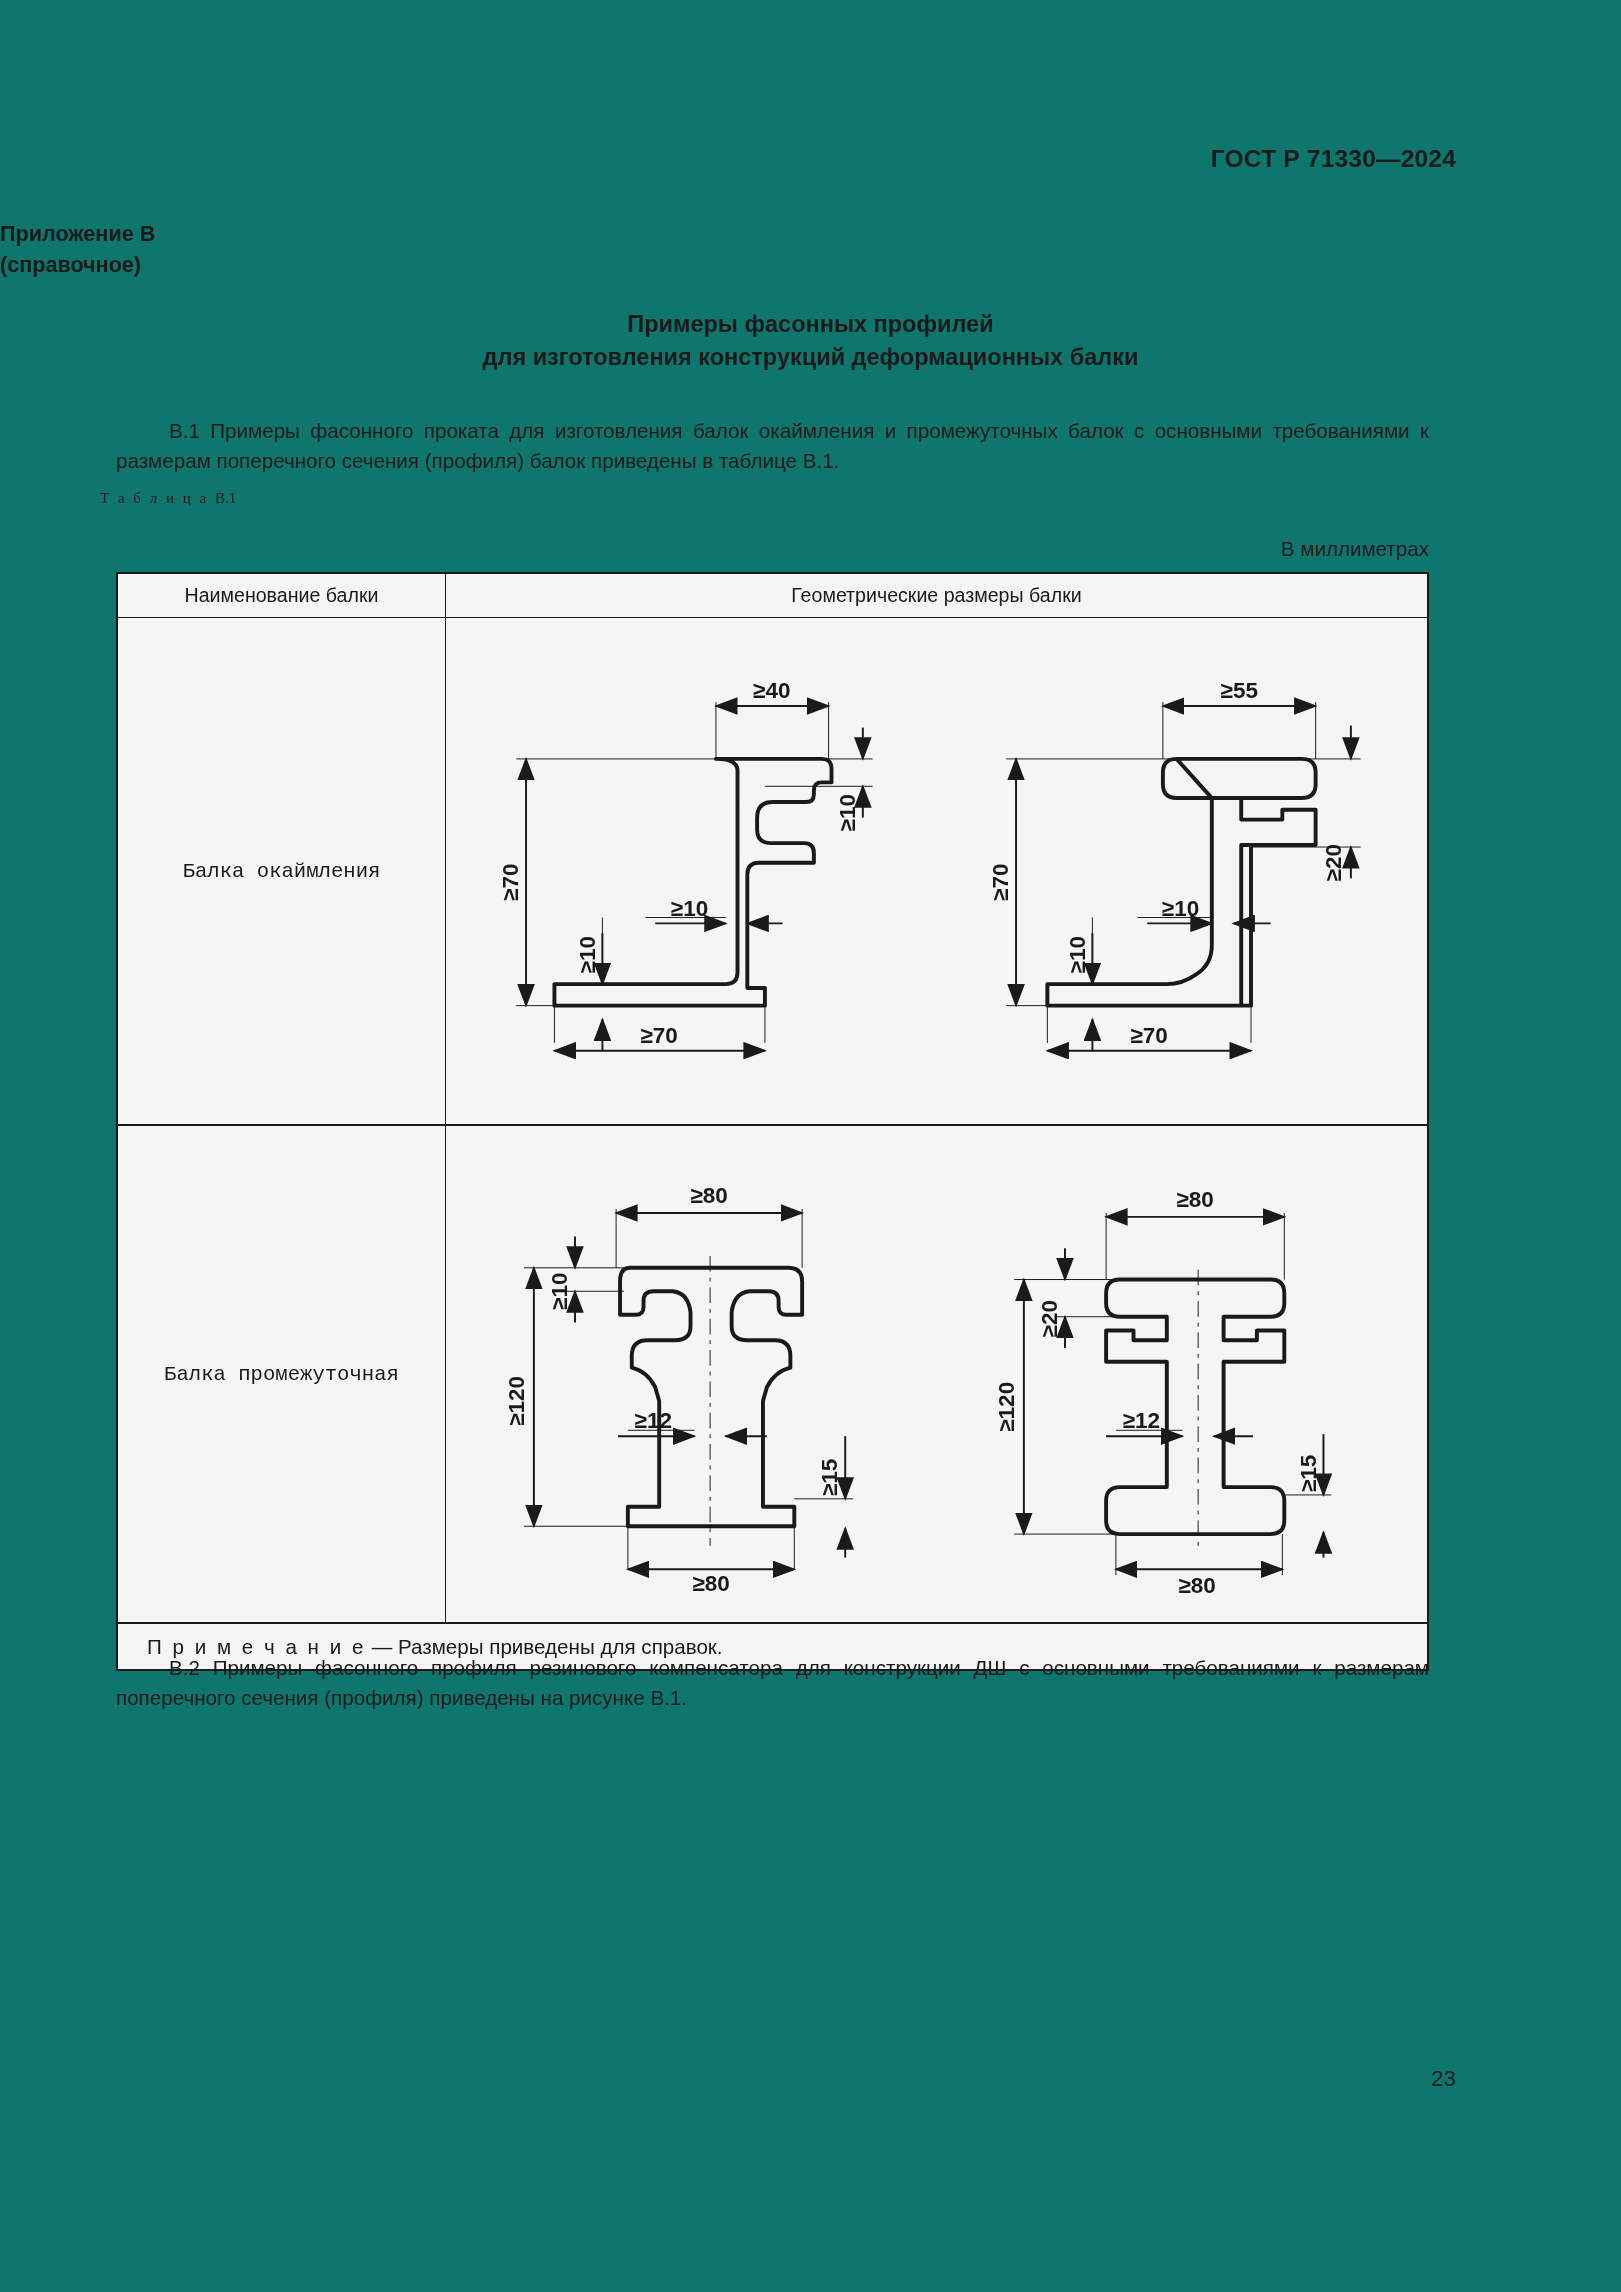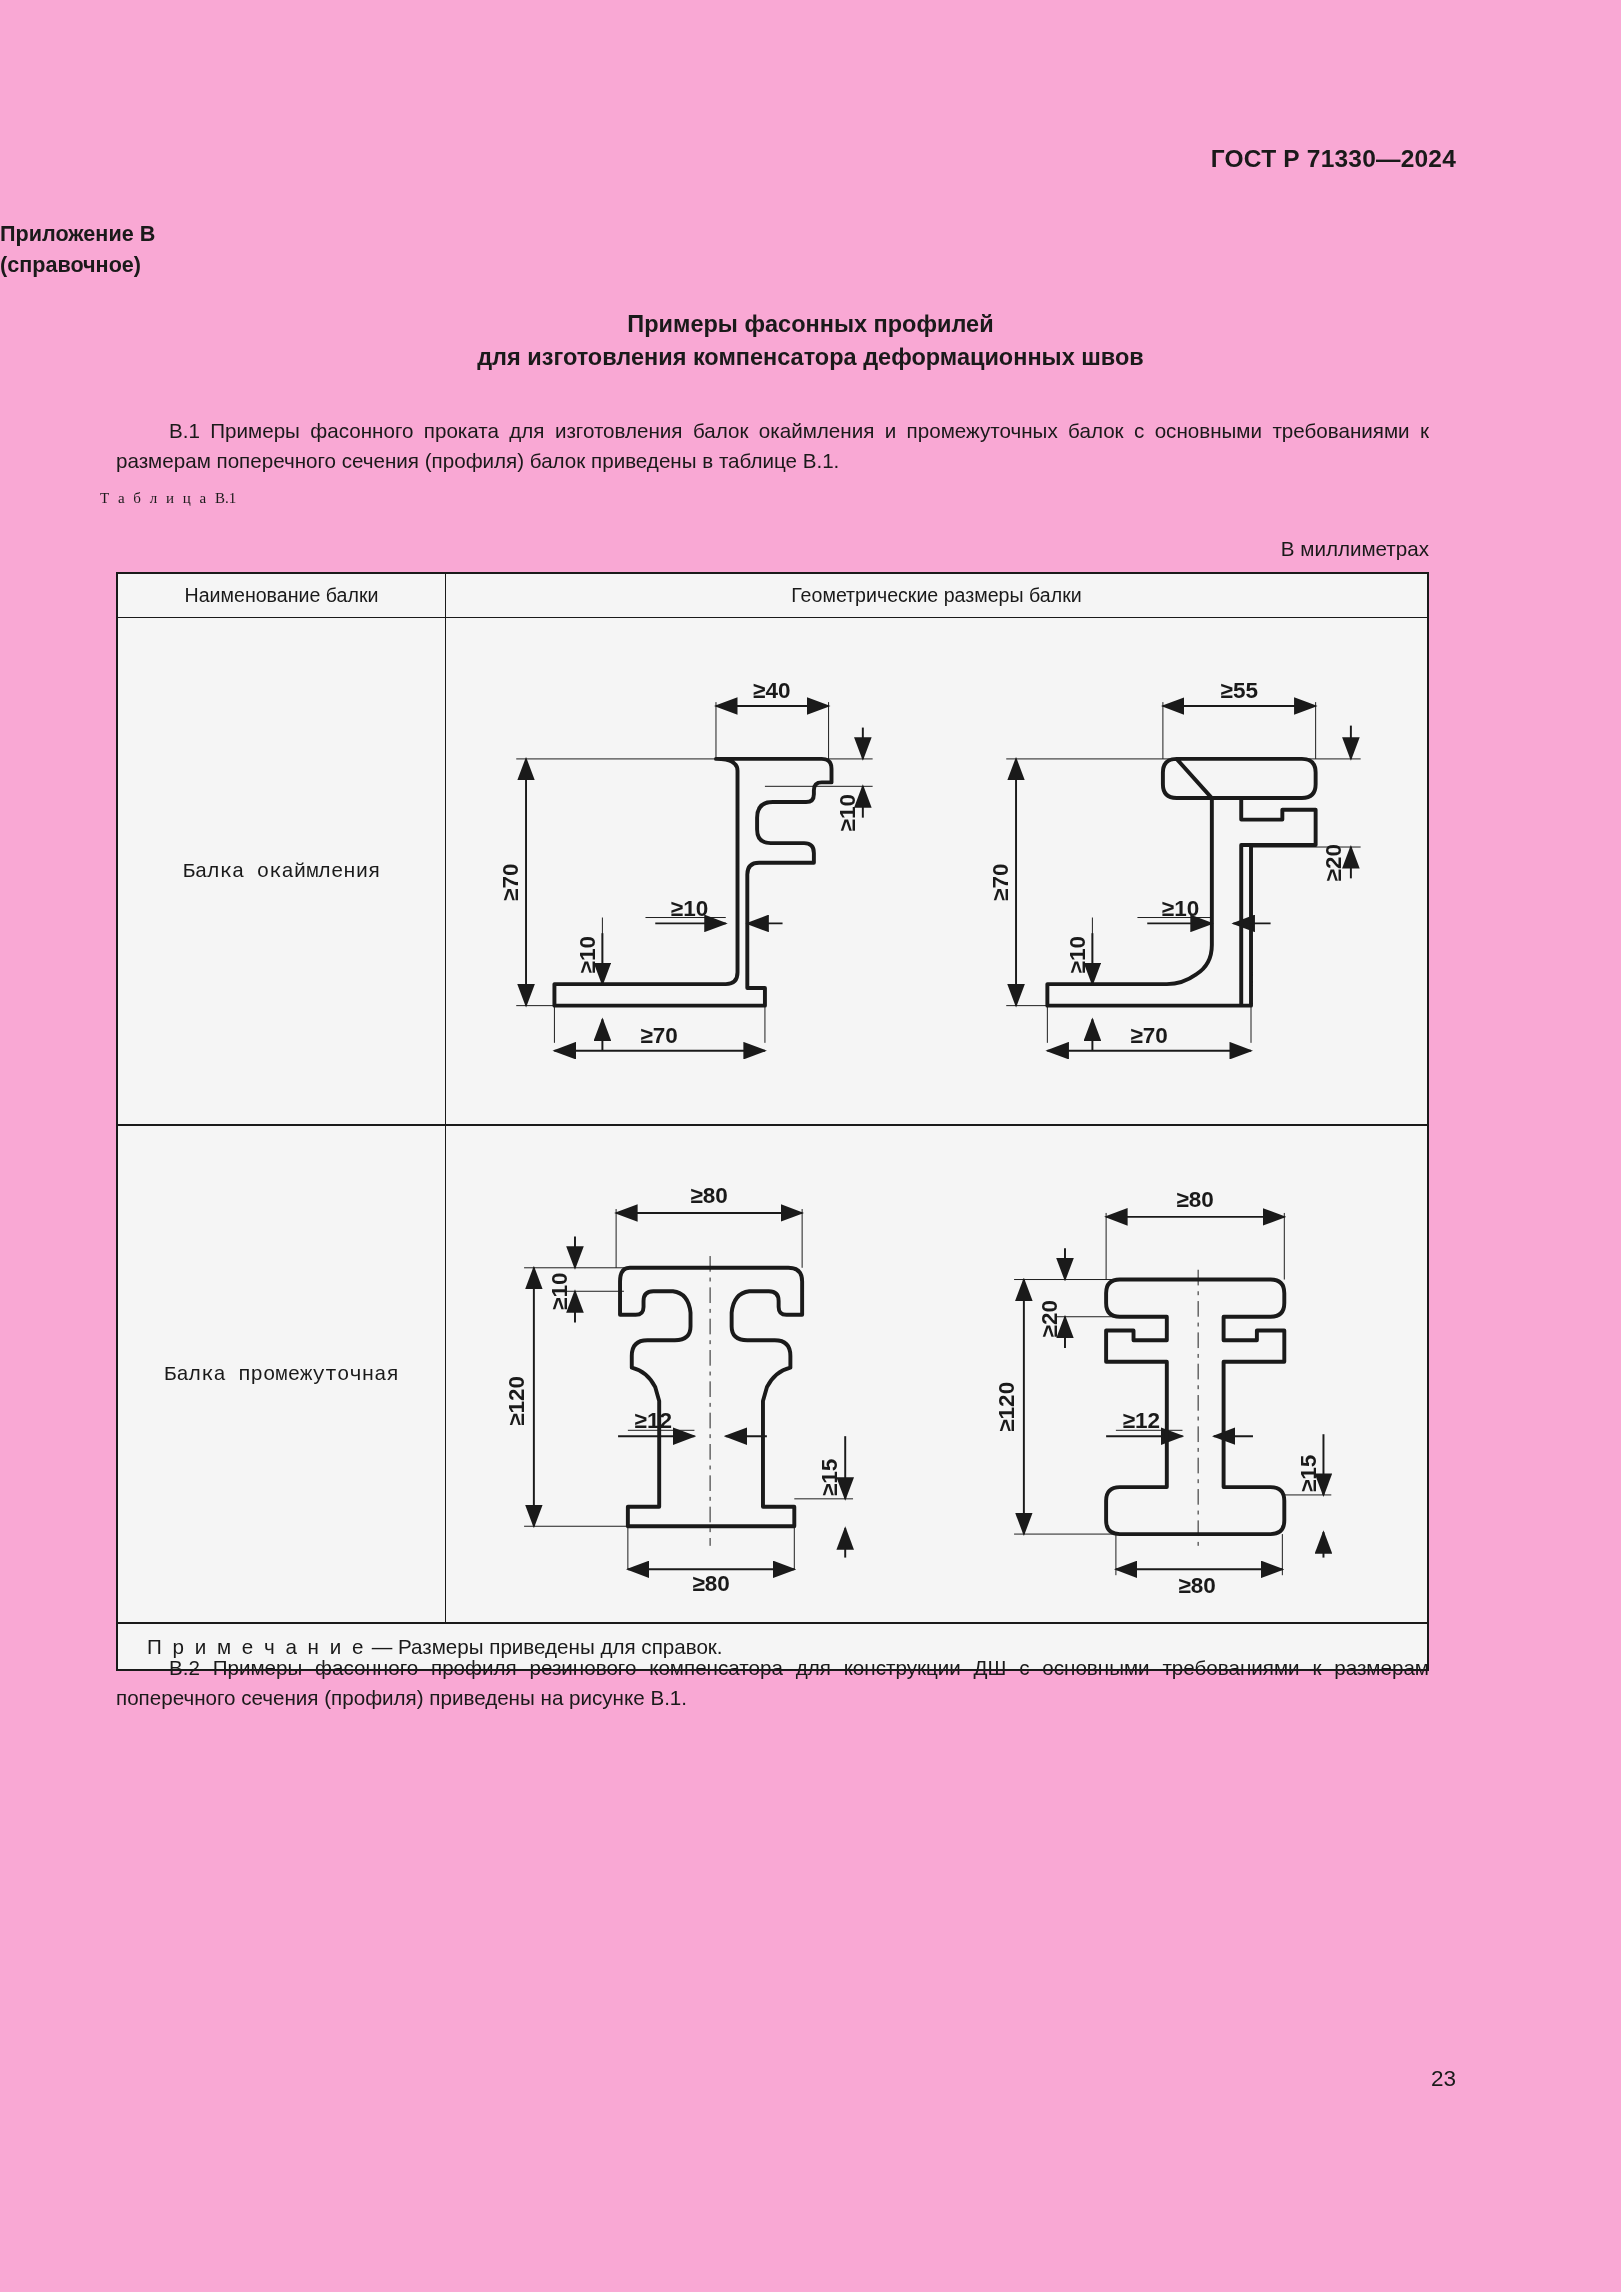--- a/index.html
+++ b/index.html
@@ -4,21 +4,21 @@
 <style>
   html, body {
     margin: 0;
     padding: 0;
     background: #f5f5f5;
   }
   .page {
     position: relative;
     width: 1621px;
     height: 2293px;
-    background: #f9a8d4;
+    background: #0f766e;
     font-family: "Liberation Sans", sans-serif;
     color: #1a1a1a;
     overflow: hidden;
   }
 
   
   .doc-header {
     position: absolute;
     top: 145px;
     right: 165px;
@@ -147,21 +147,21 @@
 
   <div class="doc-header">ГОСТ Р 71330—2024</div>
 
   <div class="appendix-block">
     <div>Приложение В</div>
     <div class="sub">(справочное)</div>
   </div>
 
   <div class="title-block">
     <div>Примеры фасонных профилей</div>
-    <div>для изготовления компенсатора деформационных швов</div>
+    <div>для изготовления конструкций деформационных балки</div>
   </div>
 
   <div class="para" id="para-b1"><span class="ind"></span><span>В.1 Примеры фасонного проката для изготовления балок окаймления и промежуточных балок с основными требованиями к размерам поперечного сечения (профиля) балок приведены в таблице В.1.</span></div>
 
   <div class="table-caption">
     <span>Т а б л и ц а</span>
     <span class="num">В.1</span>
   </div>
 
   <div class="units-note">В миллиметрах</div>

